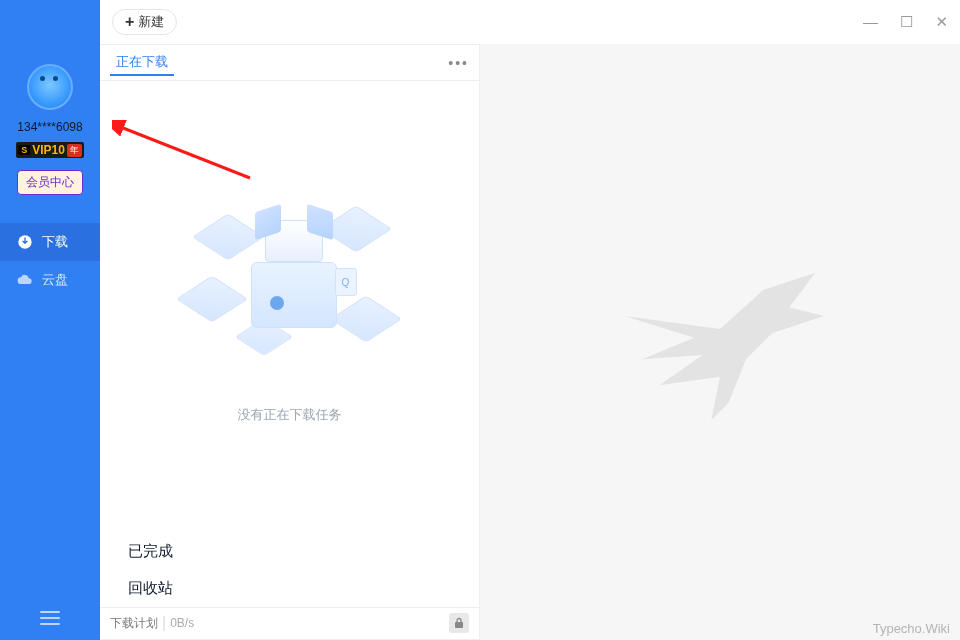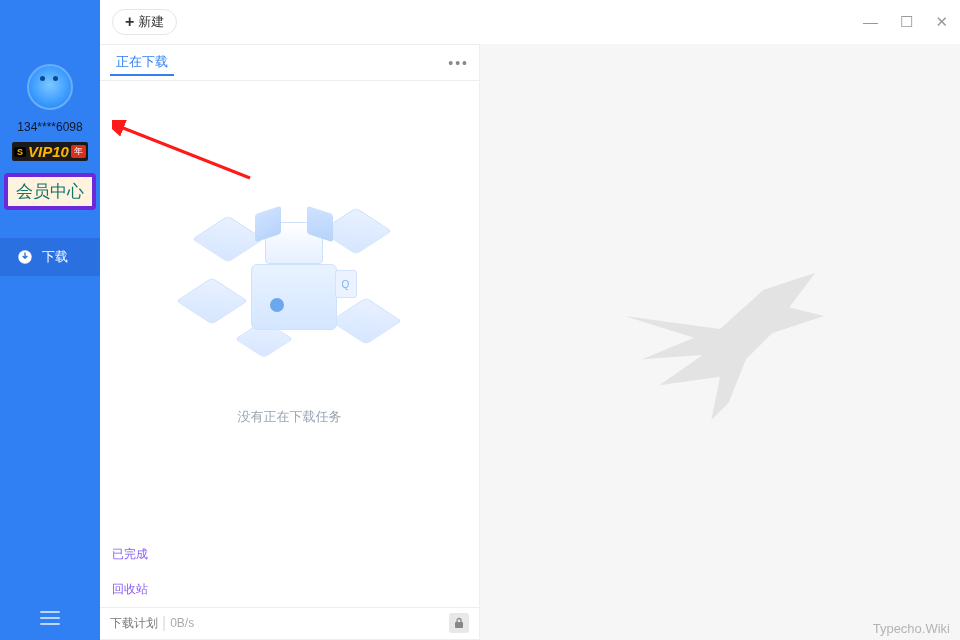--- a/index.html
+++ b/index.html
@@ -5,23 +5,23 @@
     * { margin: 0; padding: 0; box-sizing: border-box; font-family: "Microsoft YaHei", -apple-system, BlinkMacSystemFont, sans-serif; }
     body { width: 960px; height: 640px; overflow: hidden; background: #fff; position: relative; }
     
     .sidebar { position: absolute; left: 0; top: 0; width: 100px; height: 640px; background: #3080f4; display: flex; flex-direction: column; align-items: center; }
     .avatar { width: 46px; height: 46px; border-radius: 50%; background: radial-gradient(circle at 50% 45%, #7cc8ff 0%, #3a9bff 60%, #1c7be0 100%); border: 2px solid #6aaef8; margin-top: 64px; position: relative; overflow: hidden; }
     .avatar::before { content:""; position:absolute; left:11px; top:10px; width:5px; height:5px; background:#0a4a8a; border-radius:50%; }
     .avatar::after { content:""; position:absolute; left:24px; top:10px; width:5px; height:5px; background:#0a4a8a; border-radius:50%; }
     .username { color: #0f172a; font-size: 12px; margin-top: 10px; }
     .vip-badge { margin-top: 8px; background: #1a1a1a; border-radius: 2px; padding: 1px 2px; display: flex; align-items: center; }
     .vip-s { background: #000; color: #ffb400; font-weight: bold; font-size: 9px; padding: 0 3px; border-radius: 2px; }
-    .vip-text { color: #ffb400; font-size: 15px; font-weight: bold; padding: 0 2px; font-style: italic; }
+    .vip-text { color: #ffb400; font-size: 12px; font-weight: bold; padding: 0 2px; }
     .vip-yr { background: #d9301c; color: #fff; font-size: 9px; padding: 0 3px; border-radius: 2px; }
-    .member-btn { margin-top: 12px; background: #fff2de; border: 4px solid #6d28d9; color: #0f766e; font-size: 17px; padding: 3px 8px; border-radius: 4px; cursor: pointer; }
+    .member-btn { margin-top: 12px; background: #fff2de; border: 1px solid #6d28d9; color: #6d28d9; font-size: 12px; padding: 3px 8px; border-radius: 4px; cursor: pointer; }
     
     .nav { width: 100%; margin-top: 28px; }
     .nav-item { display: flex; align-items: center; gap: 8px; padding: 10px 16px; color: #d7e7fd; font-size: 13px; cursor: pointer; }
     .nav-item.active { background: #2a70e0; color: #fff; }
     .nav-item .ico { width: 18px; height: 18px; display: flex; align-items: center; justify-content: center; }
     
     .hamburger { position: absolute; bottom: 14px; left: 0; width: 100px; display: flex; justify-content: center; cursor: pointer; }
     .hamburger svg { stroke: #bcd7fb; }
     
     .topbar { position: absolute; left: 100px; top: 0; right: 0; height: 44px; display: flex; align-items: center; padding: 0 12px; }
@@ -38,21 +38,21 @@
     .empty-area { flex: 1; display: flex; flex-direction: column; align-items: center; justify-content: center; }
     .empty-illus { width: 210px; height: 170px; position: relative; margin-bottom: 10px; }
     .cube { position: absolute; width: 42px; height: 42px; background: linear-gradient(145deg,#e8f1ff,#d6e6ff); border: 1px solid #d0e1fb; transform: rotate(45deg) skew(-12deg,-12deg); border-radius: 4px; }
     .cube.big { width: 86px; height: 66px; transform: none; border-radius: 6px; background: linear-gradient(180deg,#e9f3ff,#d4e6ff); }
     .cube.open { width: 58px; height: 42px; transform: none; border-radius: 4px; background: linear-gradient(180deg,#fff,#e6f0ff); border: 1px solid #cfe0fb; }
     .flap { position: absolute; width: 26px; height: 28px; background: linear-gradient(160deg,#cfe2ff,#b6d3fb); border-radius: 3px; transform: skewY(-18deg); }
     .cube .dot { width:14px; height:14px; border-radius:50%; background:#6da8ef; position:absolute; left:50%; top:50%; transform:translate(-50%,-50%); }
     .empty-text { color: #9aa4b2; font-size: 13px; margin-top: 36px; }
     
     .bottom { border-top: 0px; }
-    .bottom-item { font-size: 12px; color: #8b5cf6; padding: 9px 12px; cursor: pointer; }
+    .bottom-item { font-size: 15px; color: #0f172a; padding: 9px 28px; cursor: pointer; }
     .bottom-status { border-top: 1px solid #eee; padding: 5px 10px 6px; display: flex; align-items: center; gap: 4px; }
     .bottom-status .lbl { color: #777; font-size: 12px; }
     .bottom-status .sep { color: #ddd; }
     .bottom-status .spd { color: #aaa; font-size: 12px; }
     .lock { margin-left: auto; width: 20px; height: 20px; background: #e8e8e8; border-radius: 3px; display: flex; align-items: center; justify-content: center; color: #888; font-size: 11px; cursor: pointer; }
     
     .rightpane { position: absolute; left: 480px; top: 44px; right: 0; bottom: 0; background: #f6f6f6; display: flex; align-items: center; justify-content: center; }
     .bird { width: 260px; height: 200px; fill: #e3e3e3; }
     
     .arrow { position: absolute; left: 112px; top: 120px; width: 140px; height: 60px; pointer-events: none; }
@@ -73,20 +73,28 @@
 
   <div class="nav">
     <div class="nav-item active">
       <span class="ico">
         <svg viewBox="0 0 24 24" width="16" height="16" fill="#fff">
             <circle cx="12" cy="12" r="10" fill="#fff"></circle>
             <path d="M12 6v8m0 0l-3-3m3 3l3-3" stroke="#2a70e0" stroke-width="2" fill="none" stroke-linecap="round"></path>
           </svg>
       </span>
       <span>下载</span>
+    </div>
+    <div class="nav-item">
+      <span class="ico">
+        <svg viewBox="0 0 24 24" width="16" height="16" fill="#bcd7fb">
+            <path d="M6 18a5 5 0 0 1 0-10 6 6 0 0 1 11.5 1.5A4 4 0 0 1 18 18H6z"></path>
+          </svg>
+      </span>
+      <span>云盘</span>
     </div>
   </div>
 
   <div class="hamburger">
     <svg width="20" height="16" viewBox="0 0 20 16" stroke-width="2" fill="none" stroke-linecap="round">
         <line x1="1" y1="2" x2="19" y2="2"></line>
         <line x1="1" y1="8" x2="19" y2="8"></line>
         <line x1="1" y1="14" x2="19" y2="14"></line>
       </svg>
   </div>

